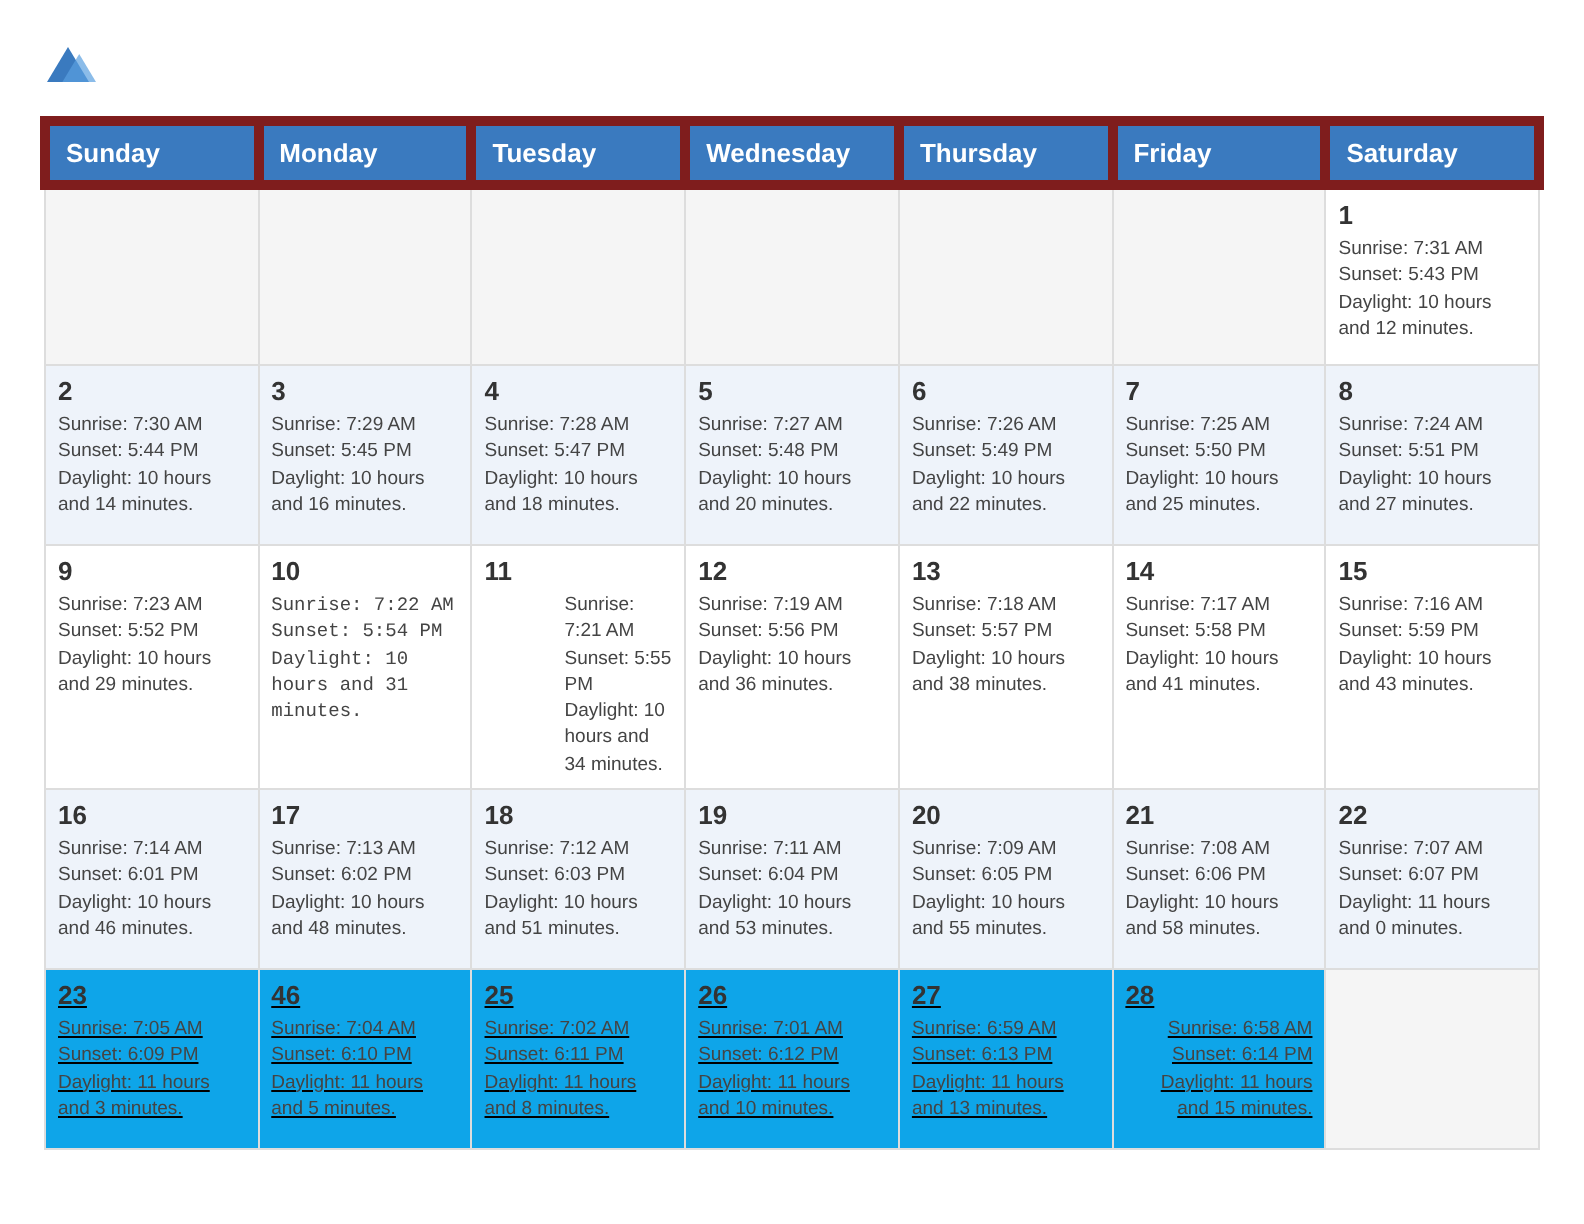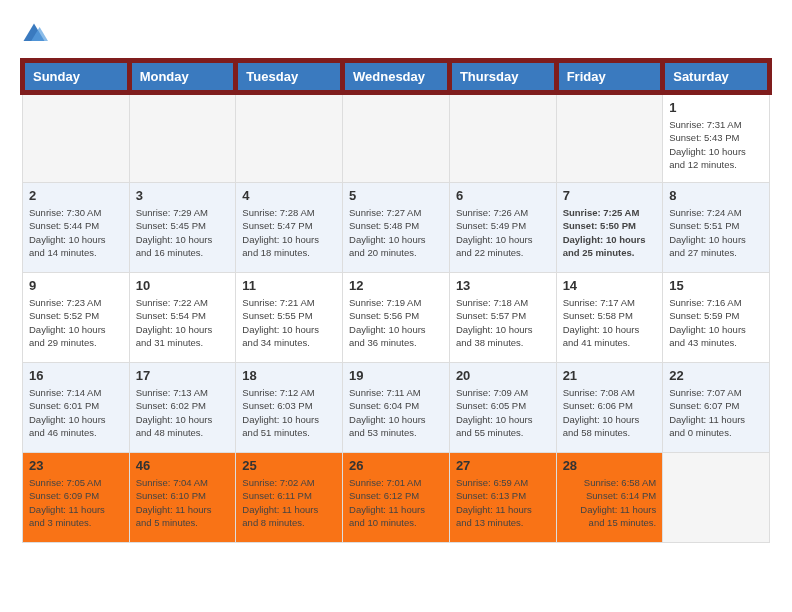--- a/index.html
+++ b/index.html
@@ -150,47 +150,47 @@
 Daylight: 10 hours and 20 minutes.</div>
         </td>
         <td>
           <span class="day-number">6</span>
           <div class="day-info" style="white-space: pre-line;">Sunrise: 7:26 AM
 Sunset: 5:49 PM
 Daylight: 10 hours and 22 minutes.</div>
         </td>
         <td>
           <span class="day-number">7</span>
-          <div class="day-info" style="white-space: pre-line; font-weight: bold;">Sunrise: 7:25 AM
+          <div class="day-info" style="white-space: pre-line;">Sunrise: 7:25 AM
 Sunset: 5:50 PM
 Daylight: 10 hours and 25 minutes.</div>
         </td>
         <td>
           <span class="day-number">8</span>
           <div class="day-info" style="white-space: pre-line;">Sunrise: 7:24 AM
 Sunset: 5:51 PM
 Daylight: 10 hours and 27 minutes.</div>
         </td>
       </tr>
       <tr style="background: rgb(255, 255, 255);">
         <td>
           <span class="day-number">9</span>
           <div class="day-info" style="white-space: pre-line;">Sunrise: 7:23 AM
 Sunset: 5:52 PM
 Daylight: 10 hours and 29 minutes.</div>
         </td>
         <td>
           <span class="day-number">10</span>
-          <div class="day-info" style="white-space: pre-line;">Sunrise: 7:22 AM
+          <div class="day-info" style="white-space: pre-line; font-family: Liberation Mono, monospace;">Sunrise: 7:22 AM
 Sunset: 5:54 PM
 Daylight: 10 hours and 31 minutes.</div>
         </td>
         <td>
           <span class="day-number">11</span>
-          <div class="day-info" style="white-space: pre-line;">Sunrise: 7:21 AM
+          <div class="day-info" style="white-space: pre-line; margin-left: 40px;">Sunrise: 7:21 AM
 Sunset: 5:55 PM
 Daylight: 10 hours and 34 minutes.</div>
         </td>
         <td>
           <span class="day-number">12</span>
           <div class="day-info" style="white-space: pre-line;">Sunrise: 7:19 AM
 Sunset: 5:56 PM
 Daylight: 10 hours and 36 minutes.</div>
         </td>
         <td>
@@ -249,21 +249,21 @@
 Sunset: 6:06 PM
 Daylight: 10 hours and 58 minutes.</div>
         </td>
         <td>
           <span class="day-number">22</span>
           <div class="day-info" style="white-space: pre-line;">Sunrise: 7:07 AM
 Sunset: 6:07 PM
 Daylight: 11 hours and 0 minutes.</div>
         </td>
       </tr>
-      <tr style="background: #f97316;">
+      <tr style="background: #0ea5e9; text-decoration: underline;">
         <td>
           <span class="day-number">23</span>
           <div class="day-info" style="white-space: pre-line;">Sunrise: 7:05 AM
 Sunset: 6:09 PM
 Daylight: 11 hours and 3 minutes.</div>
         </td>
         <td>
           <span class="day-number">46</span>
           <div class="day-info" style="white-space: pre-line;">Sunrise: 7:04 AM
 Sunset: 6:10 PM

